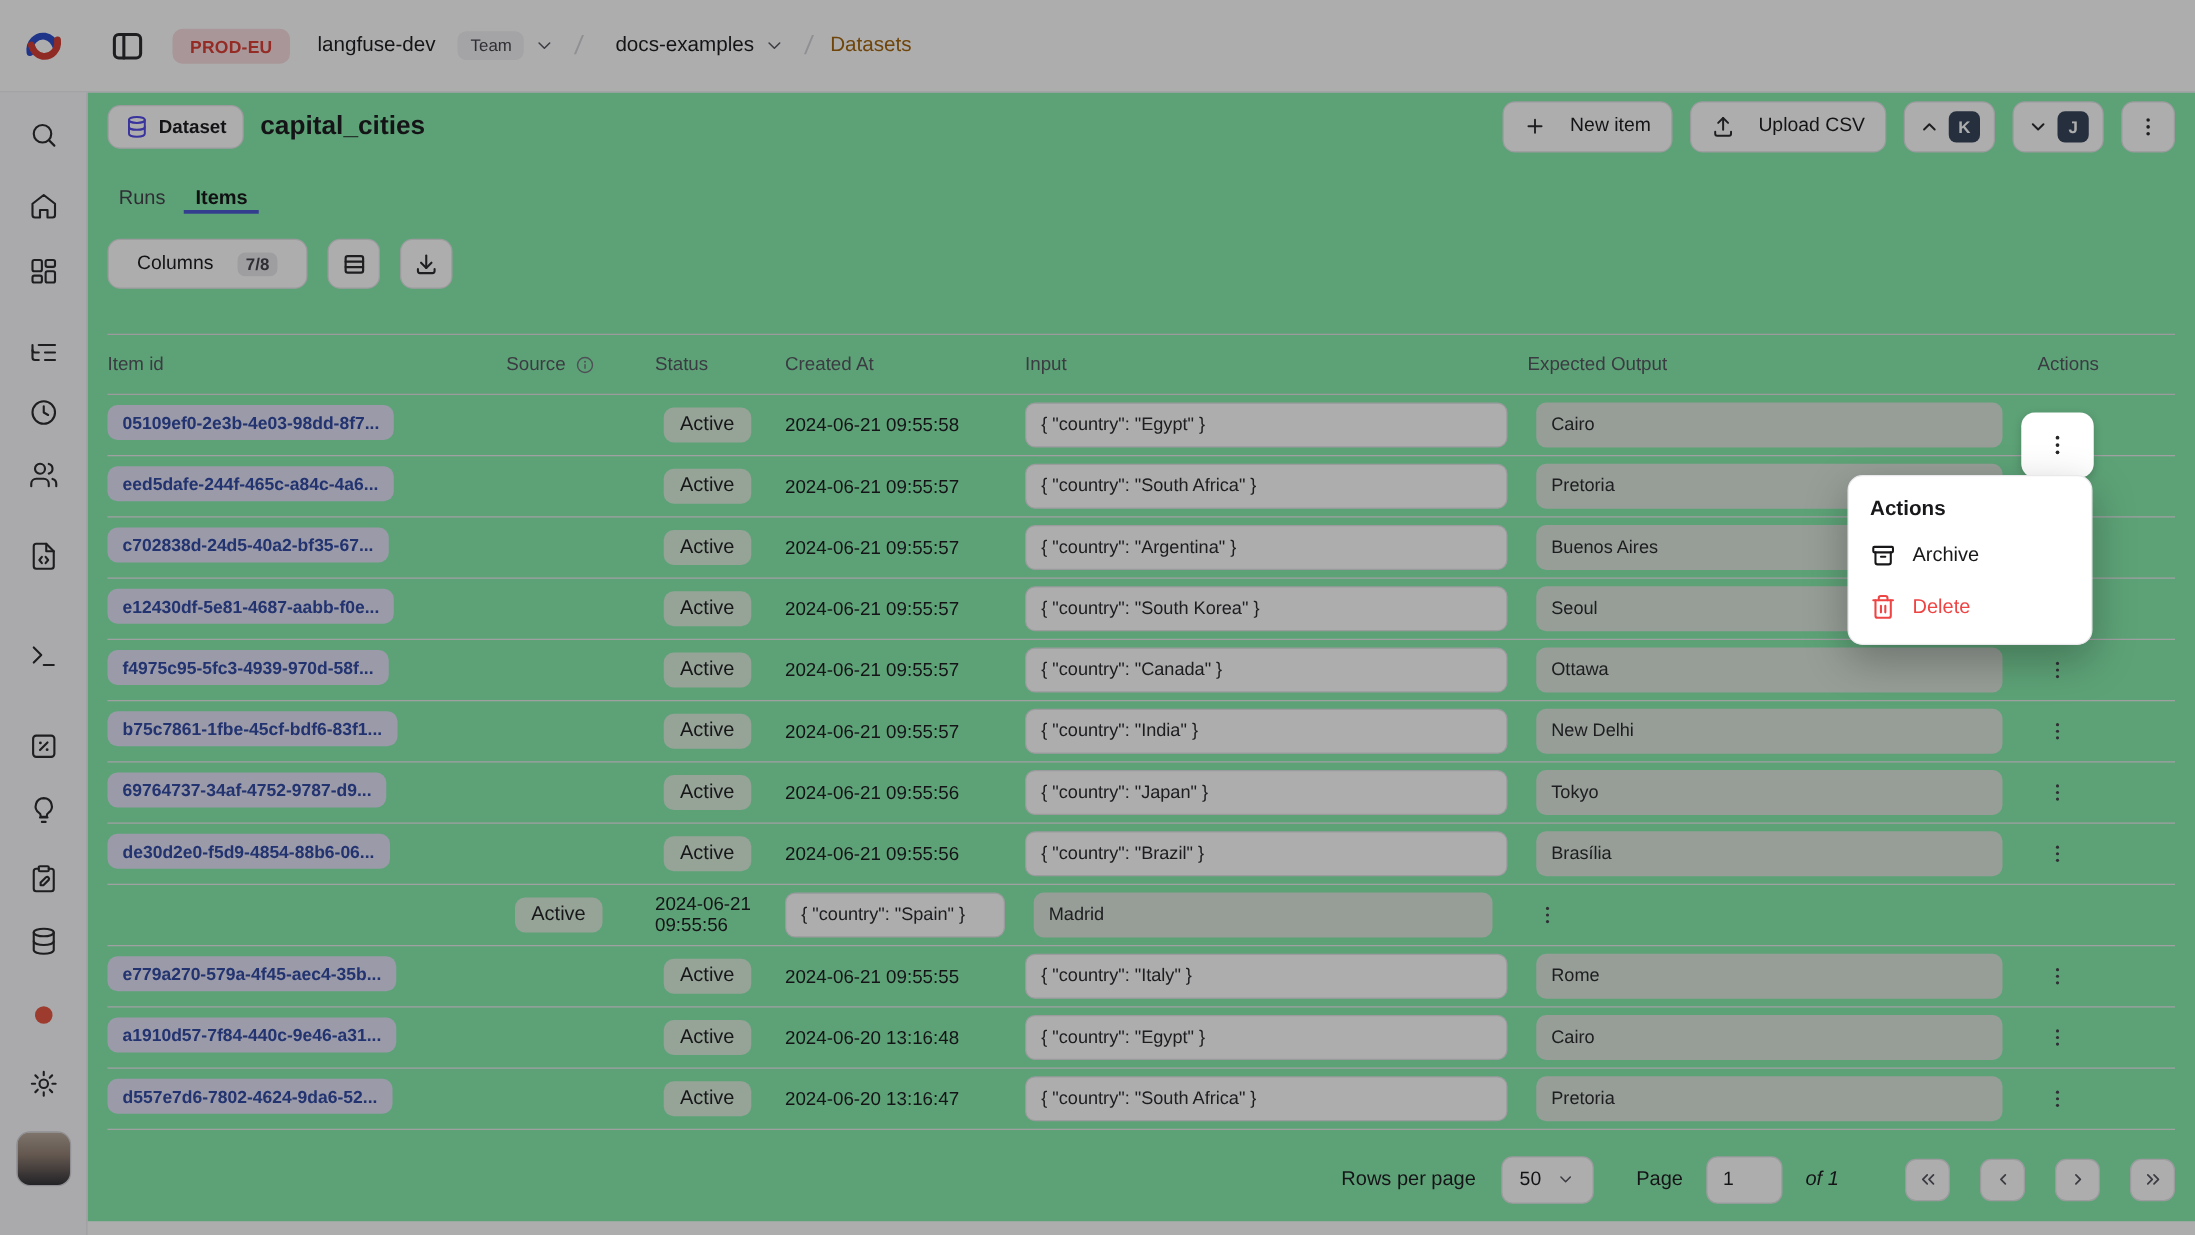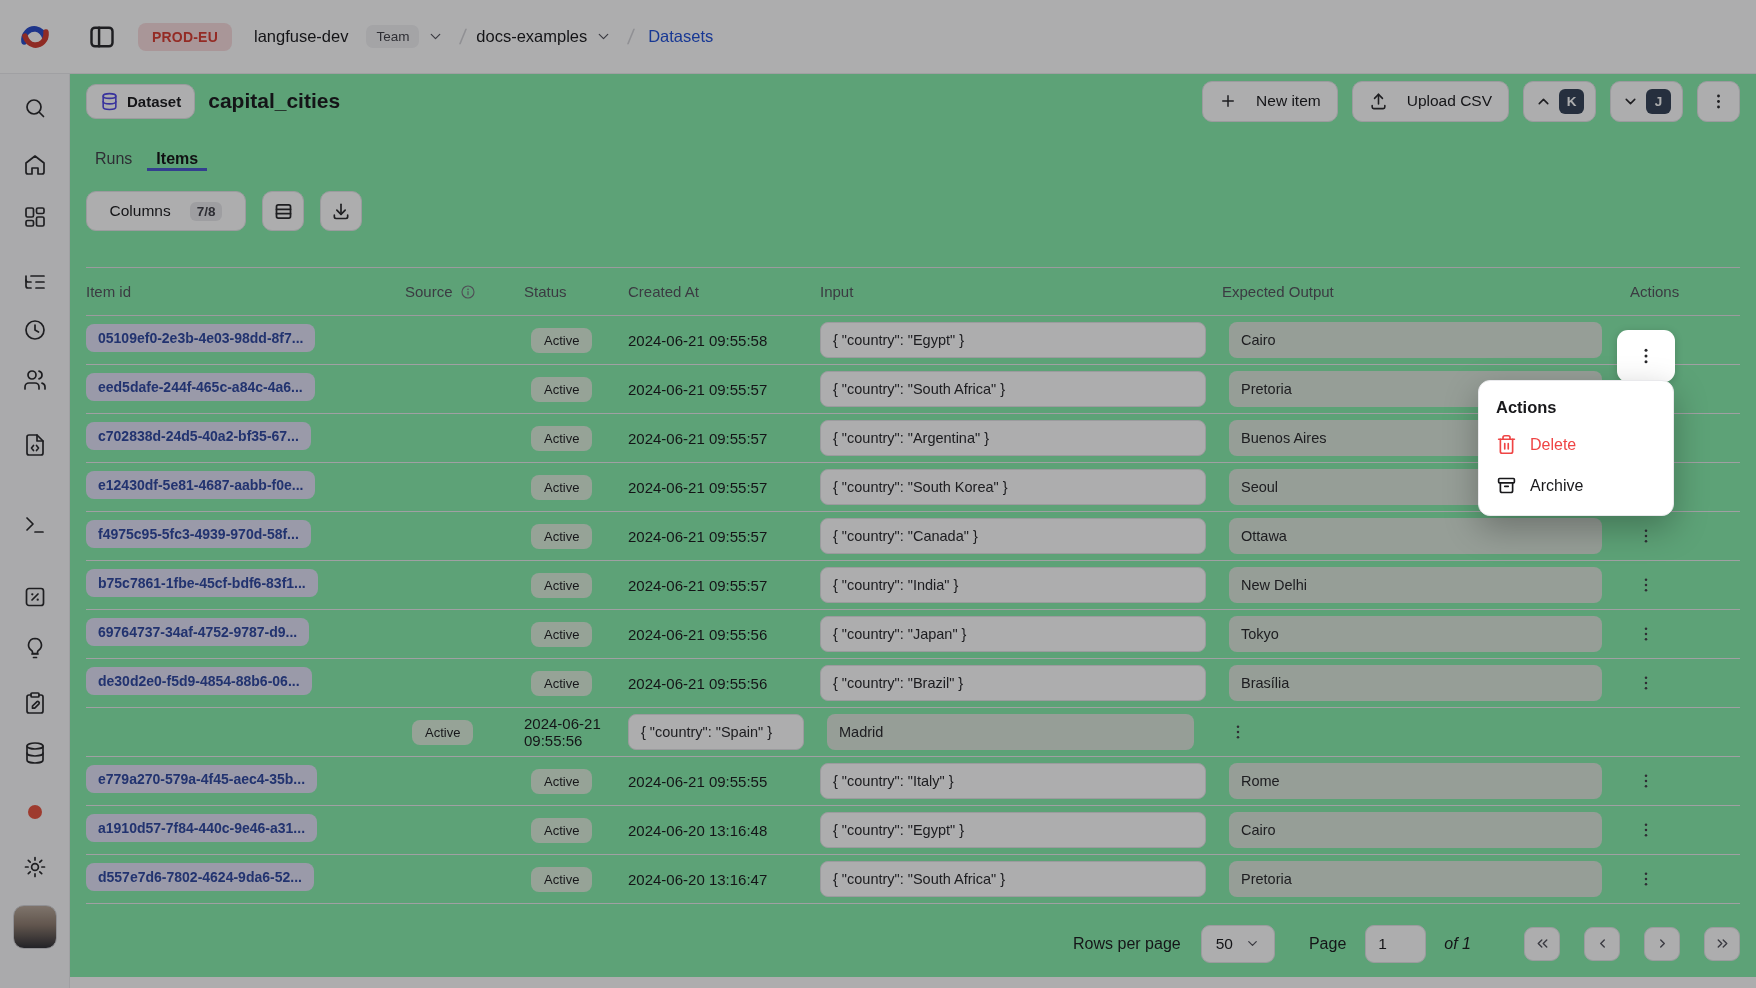--- a/index.html
+++ b/index.html
@@ -10,22 +10,22 @@
 
   
   .topbar { position:absolute; left:0; top:0; width:100%; height:74px; background:#ffffff; border-bottom:1px solid #ececee; display:flex; align-items:center; z-index:1; }
   .logo-wrap { margin-left:19px; width:32px; height:32px; }
   .panel-toggle { margin-left:37px; background:none; border:none; cursor:pointer; }
   .env-badge { margin-left:22px; background:#f9dcde; color:#d93b2f; font-size:14px; font-weight:700; letter-spacing:.2px; padding:6px 14px; border-radius:8px; }
   .org-name { margin-left:22px; font-size:16.5px; font-weight:500; color:#18181b; }
   .team-badge { margin-left:18px; background:#f1f1f3; color:#3f3f46; font-size:13.5px; font-weight:500; padding:4px 10px; border-radius:7px; }
   .crumb-chev { margin-left:8px; }
   .slash { margin-left:16px; margin-right:2px; color:#d4d4d8; font-size:21px; font-weight:300; transform:skewX(-8deg); }
-  .project-name { margin-left:8px; font-size:16.5px; font-weight:500; color:#18181b; }
-  .crumb-page { margin-left:12px; font-size:16.5px; font-weight:500; color:#1d4ed8; }
+  .project-name { margin-left:24px; font-size:16.5px; font-weight:500; color:#18181b; }
+  .crumb-page { margin-left:12px; font-size:16.5px; font-weight:500; color:#a16207; }
 
   
   .sidebar { position:absolute; left:0; top:74px; width:70px; height:914px; background:#fbfbfc; border-right:1px solid #ececee; z-index:1; }
   .side-icon { position:absolute; left:50%; transform:translate(-50%,-50%); background:none; border:none; cursor:pointer; }
   .red-dot { width:14px; height:14px; border-radius:50%; background:#e8533f; }
   .avatar { width:44px; height:44px; border-radius:11px; background:linear-gradient(180deg,#b9a99a 0%,#8d7b6e 45%,#2e2e33 100%); border:1px solid #d4d4d8; }
 
   
   .main { position:absolute; left:70px; top:63px; width:1686px; height:914px; background:#86efac; padding:0 16px; }
 
@@ -49,21 +49,21 @@
   .tool-icon-btn { width:42px; height:40px; display:flex; align-items:center; justify-content:center; border:1px solid #e4e4e7; background:#fff; border-radius:10px; cursor:pointer; }
 
   
   .table { margin-top:36px; border-top:1px solid #e4e4e7; }
   .thead, .trow { display:grid; grid-template-columns:319px 119px 104px 192px 402px 408px auto; align-items:center; }
   .thead { height:48px; border-bottom:1px solid #e4e4e7; }
   .th { font-size:15px; font-weight:500; color:#52525b; display:flex; align-items:center; gap:7px; }
   .trow { height:49px; border-bottom:1px solid #ececee; }
   .id-badge { display:inline-block; max-width:308px; overflow:hidden; white-space:nowrap; background:#e2e2f8; color:#2c46a0; font-size:14px; font-weight:600; padding:6px 12px; border-radius:8px; cursor:pointer; }
   .cell-status { padding-left:7px; }
-  .status-badge { display:inline-block; background:#dcf0dc; color:#1c1c1f; font-size:13px; padding:5px 13px; border-radius:8px; }
+  .status-badge { display:inline-block; background:#dcf0dc; color:#1c1c1f; font-size:16px; padding:5px 13px; border-radius:8px; }
   .cell-created { font-size:15px; color:#18181b; }
   .io-box { height:36px; display:flex; align-items:center; font-size:14.5px; color:#27272a; padding:0 12px; border-radius:8px; white-space:nowrap; overflow:hidden; cursor:pointer; }
   .input-box { border:1px solid #e4e4e7; margin-right:16px; background:#fff; }
   .expected-box { background:#dce8dc; margin-left:7px; margin-right:28px; }
   .kebab-btn { width:32px; height:32px; display:flex; align-items:center; justify-content:center; background:none; border:none; cursor:pointer; border-radius:8px; }
 
   
   .pagination { height:73px; display:flex; align-items:center; justify-content:flex-end; padding-top:6px; }
   .rpp-label { font-size:16px; font-weight:500; color:#18181b; }
   .rpp-select { margin-left:20px; display:flex; align-items:center; gap:12px; border:1px solid #e4e4e7; border-radius:9px; height:38px; padding:0 14px; font-size:15.5px; background:#fff; cursor:pointer; font-family:inherit; color:#18181b; }
@@ -644,31 +644,31 @@
       <g fill="#27272a">
         <circle cx="12" cy="5" r="1.8"></circle>
         <circle cx="12" cy="12" r="1.8"></circle>
         <circle cx="12" cy="19" r="1.8"></circle>
       </g>
     </svg>
 </button>
 
 <div class="popover">
   <div class="popover-title">Actions</div>
+  <button class="menu-item">
+    <svg class="icon" width="21" height="21" viewBox="0 0 24 24" style="stroke:#18181b; stroke-width:1.9">
+        <rect x="3" y="4" width="18" height="5" rx="1"></rect>
+        <path d="M5 9v9a2 2 0 0 0 2 2h10a2 2 0 0 0 2-2V9"></path>
+        <path d="M10 13h4"></path>
+      </svg>
+    <span>Archive</span>
+  </button>
   <button class="menu-item danger">
     <svg class="icon" width="21" height="21" viewBox="0 0 24 24" style="stroke-width:1.9">
         <path d="M3 6h18"></path>
         <path d="M19 6v14a2 2 0 0 1-2 2H7a2 2 0 0 1-2-2V6"></path>
         <path d="M8 6V4a2 2 0 0 1 2-2h4a2 2 0 0 1 2 2v2"></path>
         <path d="M10 11v6"></path>
         <path d="M14 11v6"></path>
       </svg>
     <span>Delete</span>
   </button>
-  <button class="menu-item">
-    <svg class="icon" width="21" height="21" viewBox="0 0 24 24" style="stroke:#18181b; stroke-width:1.9">
-        <rect x="3" y="4" width="18" height="5" rx="1"></rect>
-        <path d="M5 9v9a2 2 0 0 0 2 2h10a2 2 0 0 0 2-2V9"></path>
-        <path d="M10 13h4"></path>
-      </svg>
-    <span>Archive</span>
-  </button>
 </div>
 
 </body></html>

